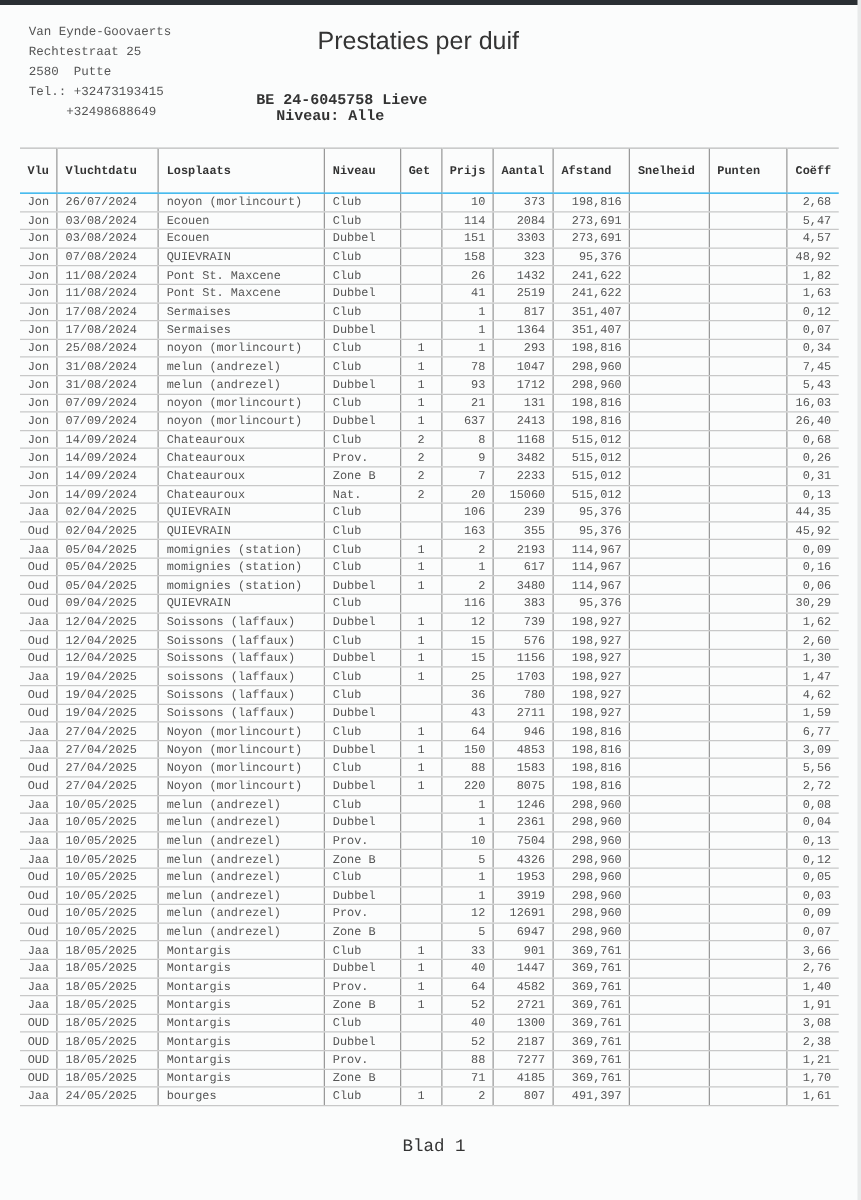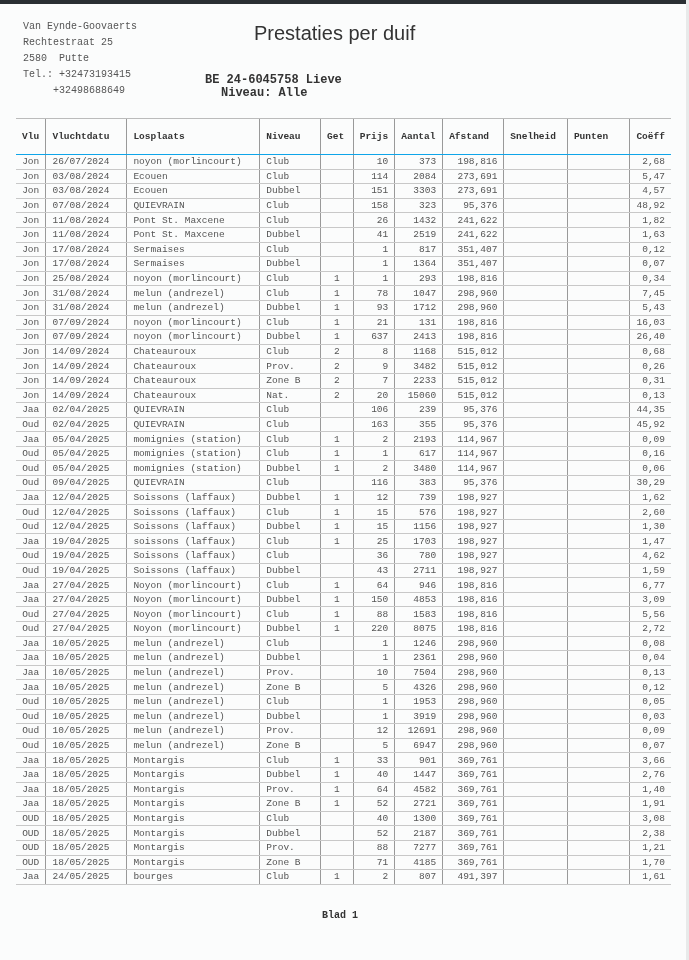--- a/index.html
+++ b/index.html
@@ -27,21 +27,21 @@
   }
   table.perf th:first-child { border-left: none; }
   table.perf td {
     height: 13.6px; padding: 0 6px; border-left: 1px solid #999; border-bottom: 1px solid #c8c8c8;
     white-space: nowrap; line-height: 13px;
   }
   table.perf td:first-child { border-left: none; text-align: center; padding: 0 4px; }
   .num { text-align: right; }
   .ctr { text-align: center; }
   th.num { text-align: right; }
-  .footer { position: absolute; left: 322px; top: 910px; font-weight: bold; font-size: 10px; color: #333; }
+  .footer { position: absolute; left: 322px; top: 910px; font-weight: normal; font-size: 14px; color: #333; }
 </style>
 </head>
 <body>
 
 <div class="topbar"></div>
 <div class="rightedge"></div>
 
 <div class="address"><div>Van Eynde-Goovaerts</div><div>Rechtestraat 25</div><div>2580  Putte</div><div>Tel.: +32473193415</div><div class="indent">+32498688649</div></div>
 
 <div class="title">Prestaties per duif</div>

